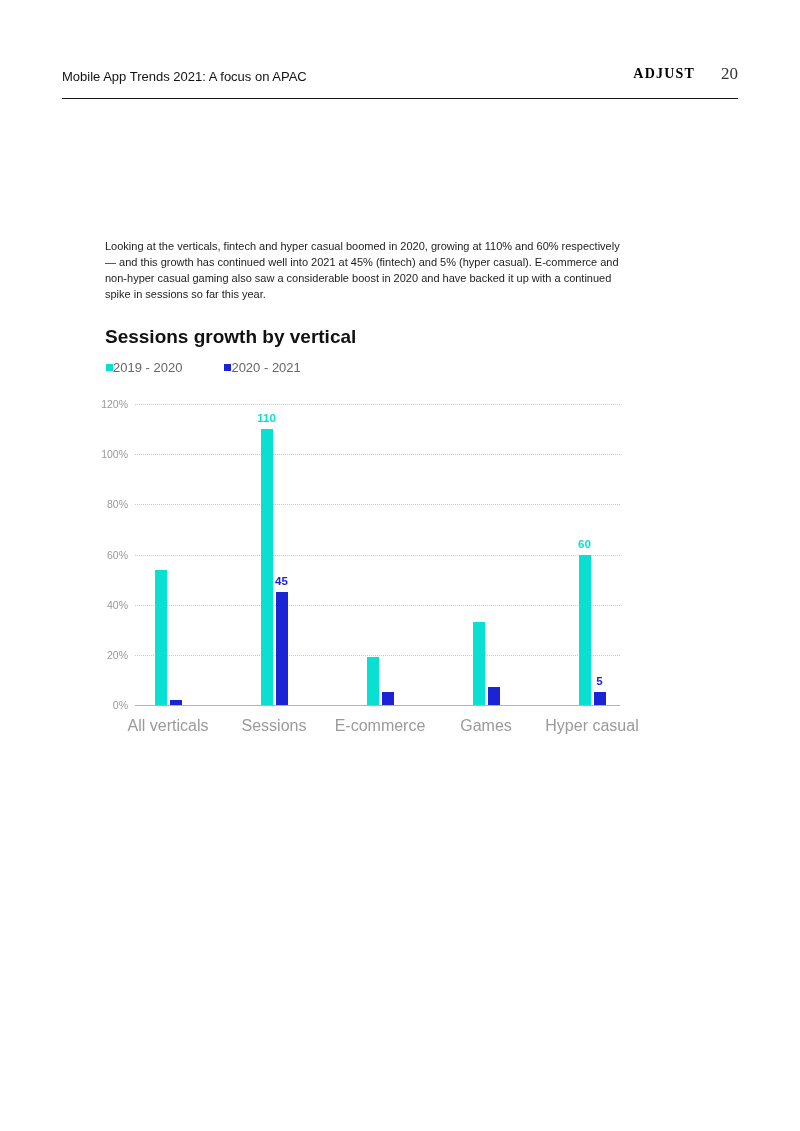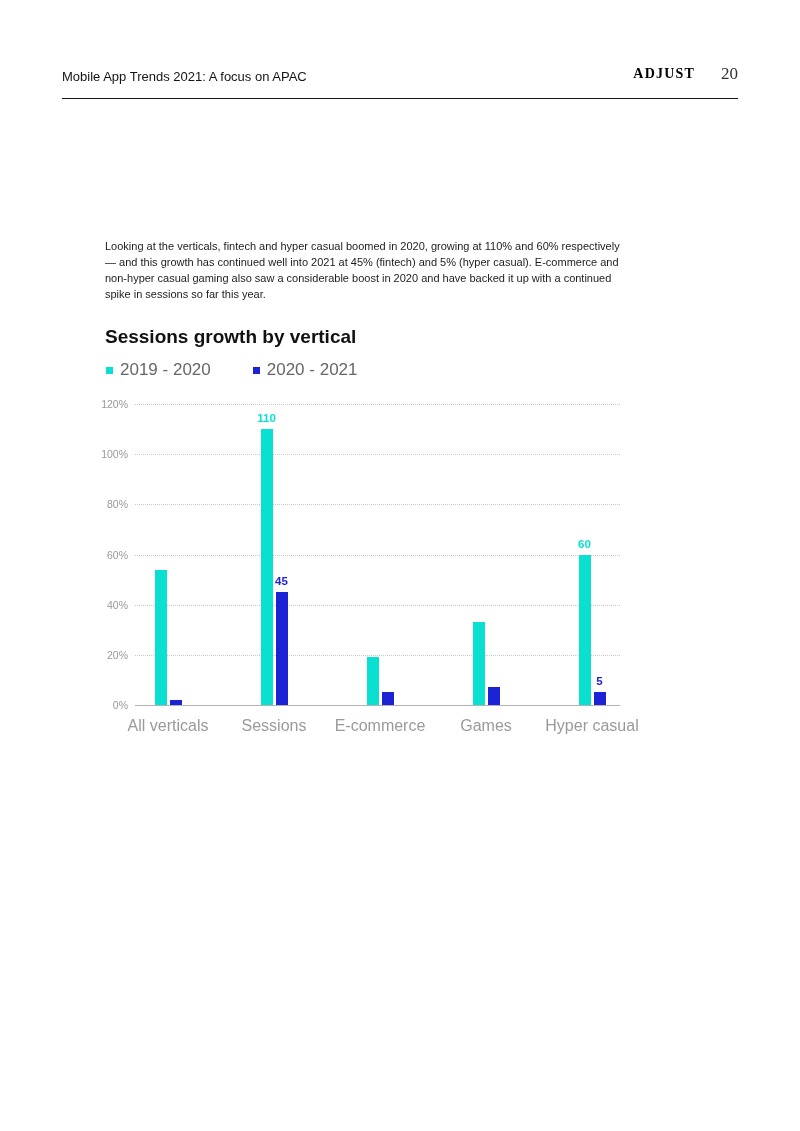--- a/index.html
+++ b/index.html
@@ -21,21 +21,21 @@
   .intro{
     position:absolute;left:105px;top:198px;width:520px;
     font-size:11px;line-height:16px;color:#1c1c1c;margin-top:40px;
   }
   
   .chart-title{
     position:absolute;left:105px;top:326px;
     font-size:19px;font-weight:bold;color:#111;
   }
   .legend{position:absolute;left:106px;top:360px;display:flex;gap:42px;}
-  .legend-item{display:flex;align-items:center;gap:7px;font-size:17px;color:#666;}
+  .legend-item{display:flex;align-items:center;font-size:13px;color:#666;}
   .legend-swatch{width:7px;height:7px;display:inline-block;}
   
   .y-axis{position:absolute;left:60px;top:404px;width:68px;height:301px;}
   .y-label{
     position:absolute;right:0;font-size:10.5px;color:#999;
     text-align:right;white-space:nowrap;
   }
   .plot{position:absolute;left:135px;top:404px;width:485px;height:301px;}
   .gridline{position:absolute;left:0;right:0;height:0;border-top:1px dotted #c9c9c9;}
   .baseline{position:absolute;left:0;right:0;height:0;border-top:1px solid #b3b3b3;}

